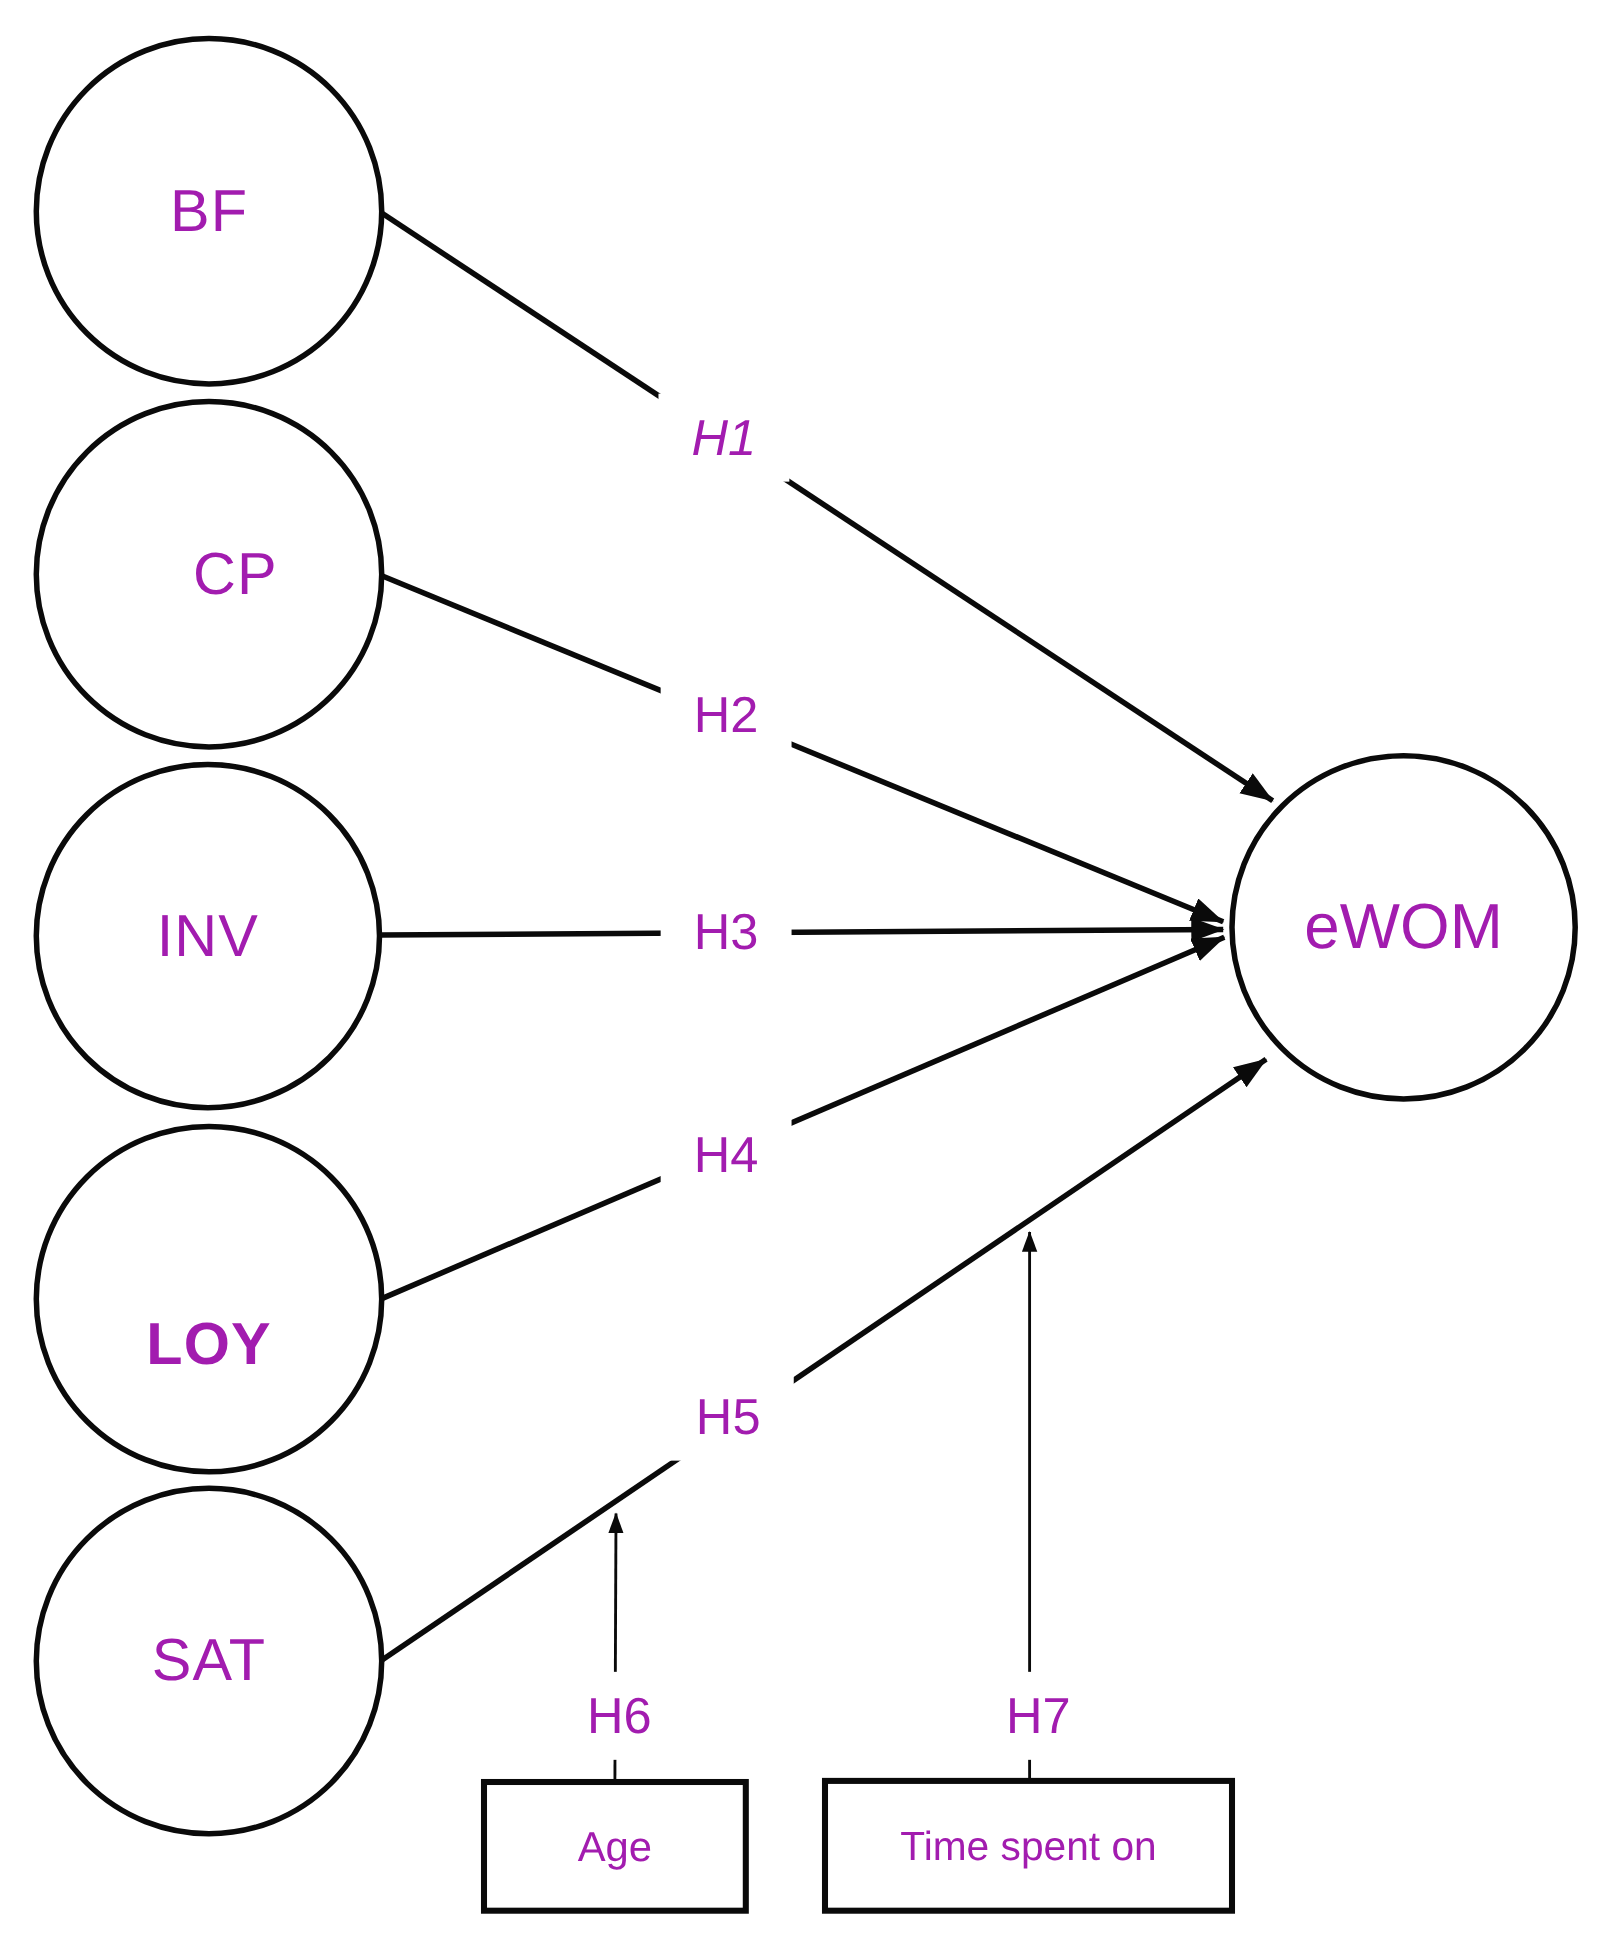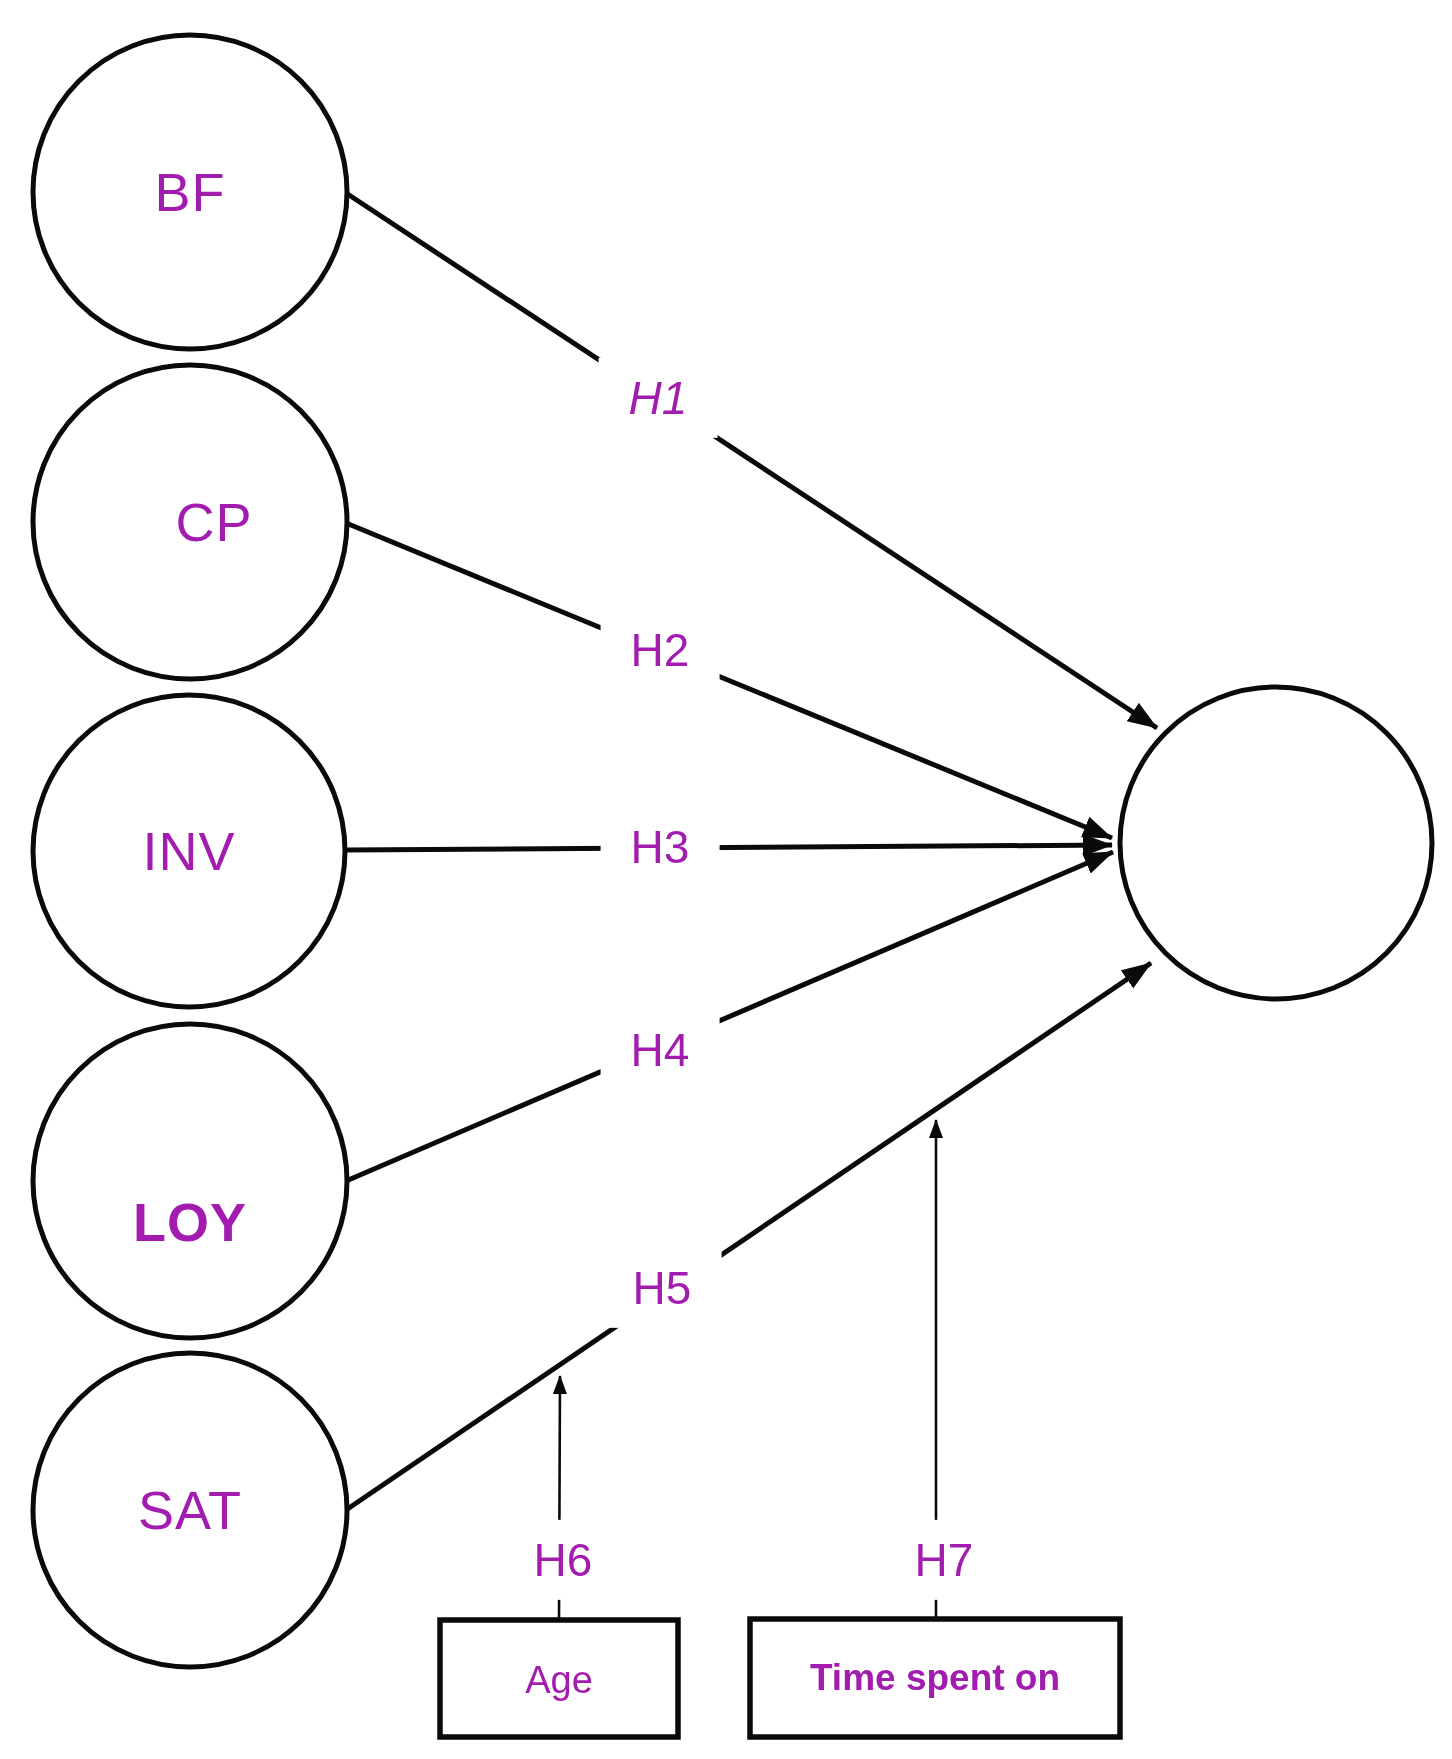--- a/index.html
+++ b/index.html
@@ -43,21 +43,20 @@
     font-size: 46px;
     background: #ffffff;
     padding: 16px 30px;
   }
   .mod-lbl {
     font-size: 38px;
   }
   .mod-lbl.two-line {
     font-size: 37px;
     line-height: 1.38;
-    font-weight: bold;
   }
 </style>
 </head>
 <body>
 
 <div class="canvas">
 
   <svg class="wires" viewBox="0 0 1452 1759">
     <defs>
       <marker id="arrowMain" markerUnits="userSpaceOnUse" markerWidth="32" markerHeight="24" refX="29" refY="11" orient="auto">
@@ -94,19 +93,20 @@
   <div class="lbl hyp-lbl" style="left:660px; top:1050px;">H4</div>
   <div class="lbl hyp-lbl" style="left:662px; top:1288px;">H5</div>
   <div class="lbl hyp-lbl" style="left:563px; top:1560px;">H6</div>
   <div class="lbl hyp-lbl" style="left:944px; top:1560px;">H7</div>
 
   <div class="lbl node-lbl" style="left:190px; top:192px;">BF</div>
   <div class="lbl node-lbl" style="left:190px; top:522px;margin-left:24px;">CP</div>
   <div class="lbl node-lbl" style="left:189px; top:851px;text-align:center;">INV</div>
   <div class="lbl node-lbl" style="left:190px; top:1222px;font-weight:bold;">LOY</div>
   <div class="lbl node-lbl" style="left:190px; top:1510px;text-align:center;">SAT</div>
+  <div class="lbl node-lbl ewom" style="left:1276px; top:843px;">eWOM</div>
 
   <div class="lbl mod-lbl" style="left:559px; top:1681px;">Age</div>
   <div class="lbl mod-lbl two-line" style="left:935px; top:1678px;">
     <div>Time spent on</div>
   </div>
 
 </div>
 
 </body></html>

